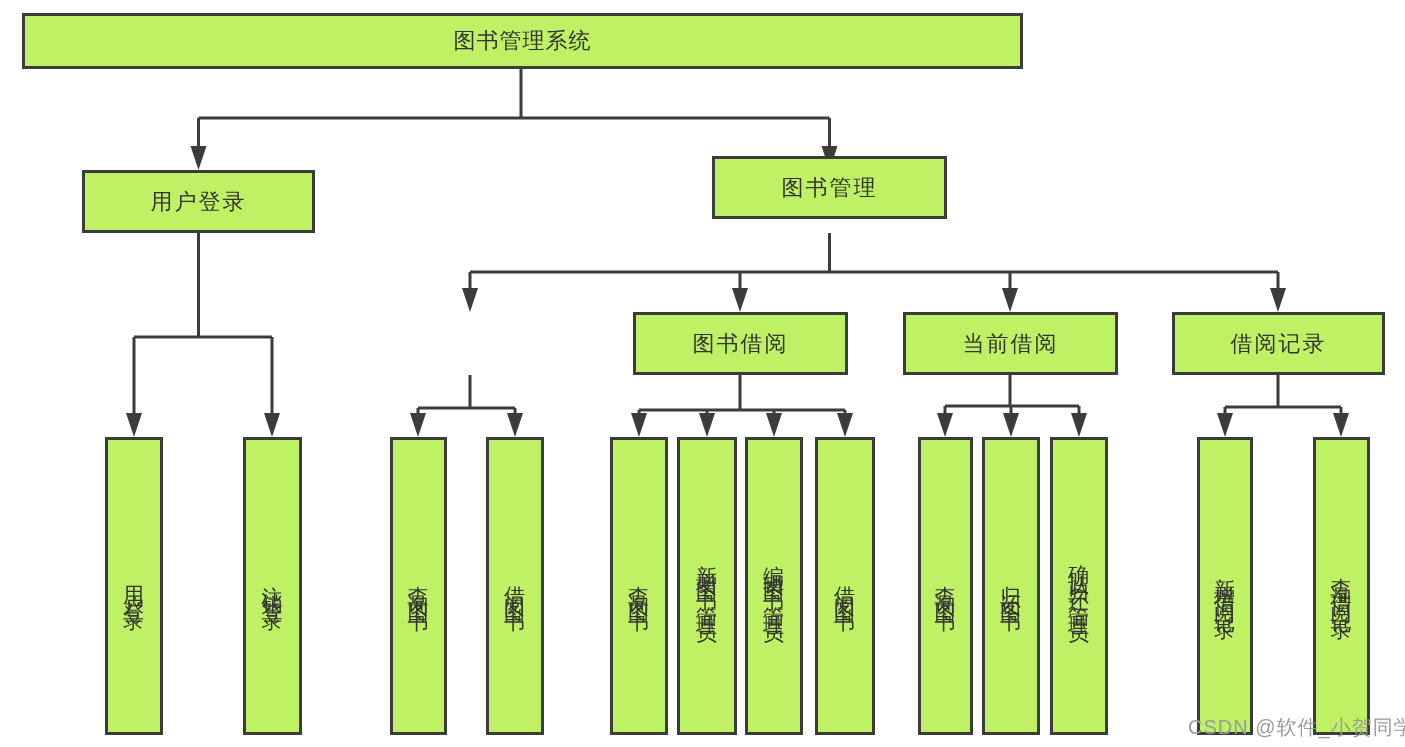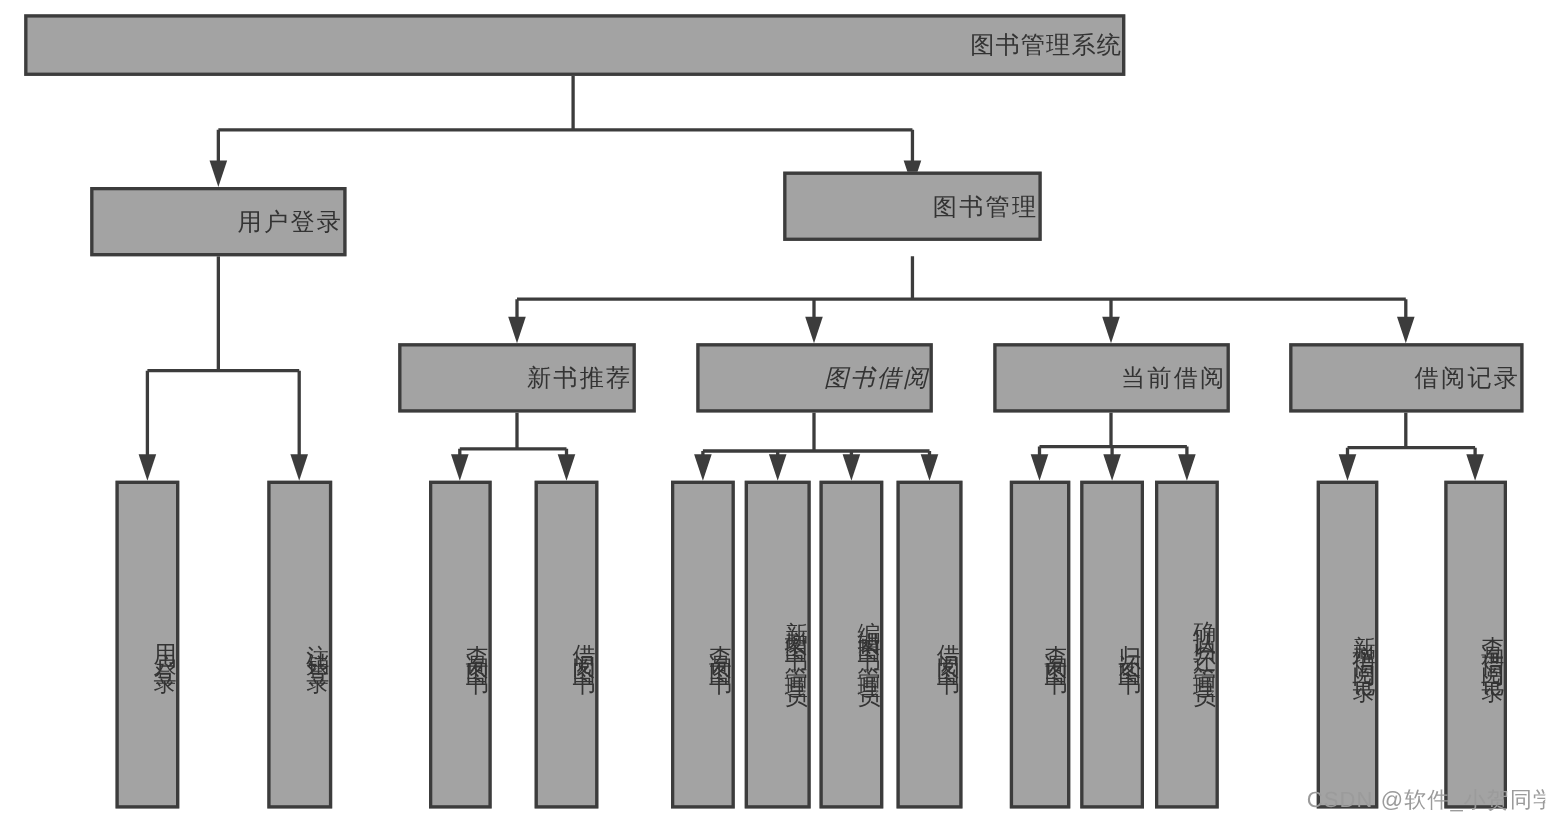--- a/index.html
+++ b/index.html
@@ -17,45 +17,45 @@
   }
   #connectors {
     position: absolute;
     left: 0; top: 0;
     width: 1405px;
     height: 747px;
   }
   .node {
     position: absolute;
     box-sizing: border-box;
-    background: #a3a3a3;
+    background: #bef264;
     border: 3px solid #3c3c3c;
     display: flex;
     align-items: center;
-    justify-content: flex-end;
+    justify-content: center;
     color: #333333;
   }
   .h-box { font-size: 22px; letter-spacing: 2px; }
   .h-box.title { letter-spacing: 1px; }
   .v-box { font-size: 21px; }
   .v-box .v-text {
     writing-mode: vertical-rl;
     text-orientation: mixed;
     letter-spacing: 0.4em;
     white-space: nowrap;
     line-height: 1;
   }
   
   #n-root          { left: 22px;   top: 13px;  width: 1001px; height: 56px; }
   
   #n-user-login    { left: 82px;   top: 170px; width: 233px;  height: 63px; }
   #n-book-mgmt     { left: 712px;  top: 156px; width: 235px;  height: 63px; }
   
   #n-new-book      { left: 362px;  top: 312px; width: 216px;  height: 63px; }
-  #n-book-borrow   { left: 633px;  top: 312px; width: 215px;  height: 63px; font-style: italic; }
+  #n-book-borrow   { left: 633px;  top: 312px; width: 215px;  height: 63px; }
   #n-current-borrow{ left: 903px;  top: 312px; width: 215px;  height: 63px; }
   #n-borrow-record { left: 1172px; top: 312px; width: 213px;  height: 63px; }
   
   .leaf { top: 437px; height: 298px; }
   #n-leaf-user-login   { left: 105px;  width: 58px; }
   #n-leaf-logout       { left: 243px;  width: 59px; }
   #n-leaf-nb-query     { left: 390px;  width: 57px; }
   #n-leaf-nb-borrow    { left: 486px;  width: 58px; }
   #n-leaf-bb-query     { left: 610px;  width: 58px; }
   #n-leaf-bb-add       { left: 677px;  width: 60px; }
@@ -132,23 +132,20 @@
     <span>图书管理系统</span>
   </div>
 
   <div class="node h-box" id="n-user-login">
     <span>用户登录</span>
   </div>
   <div class="node h-box" id="n-book-mgmt">
     <span>图书管理</span>
   </div>
 
-  <div class="node h-box" id="n-new-book">
-    <span>新书推荐</span>
-  </div>
   <div class="node h-box" id="n-book-borrow">
     <span>图书借阅</span>
   </div>
   <div class="node h-box" id="n-current-borrow">
     <span>当前借阅</span>
   </div>
   <div class="node h-box" id="n-borrow-record">
     <span>借阅记录</span>
   </div>
 

